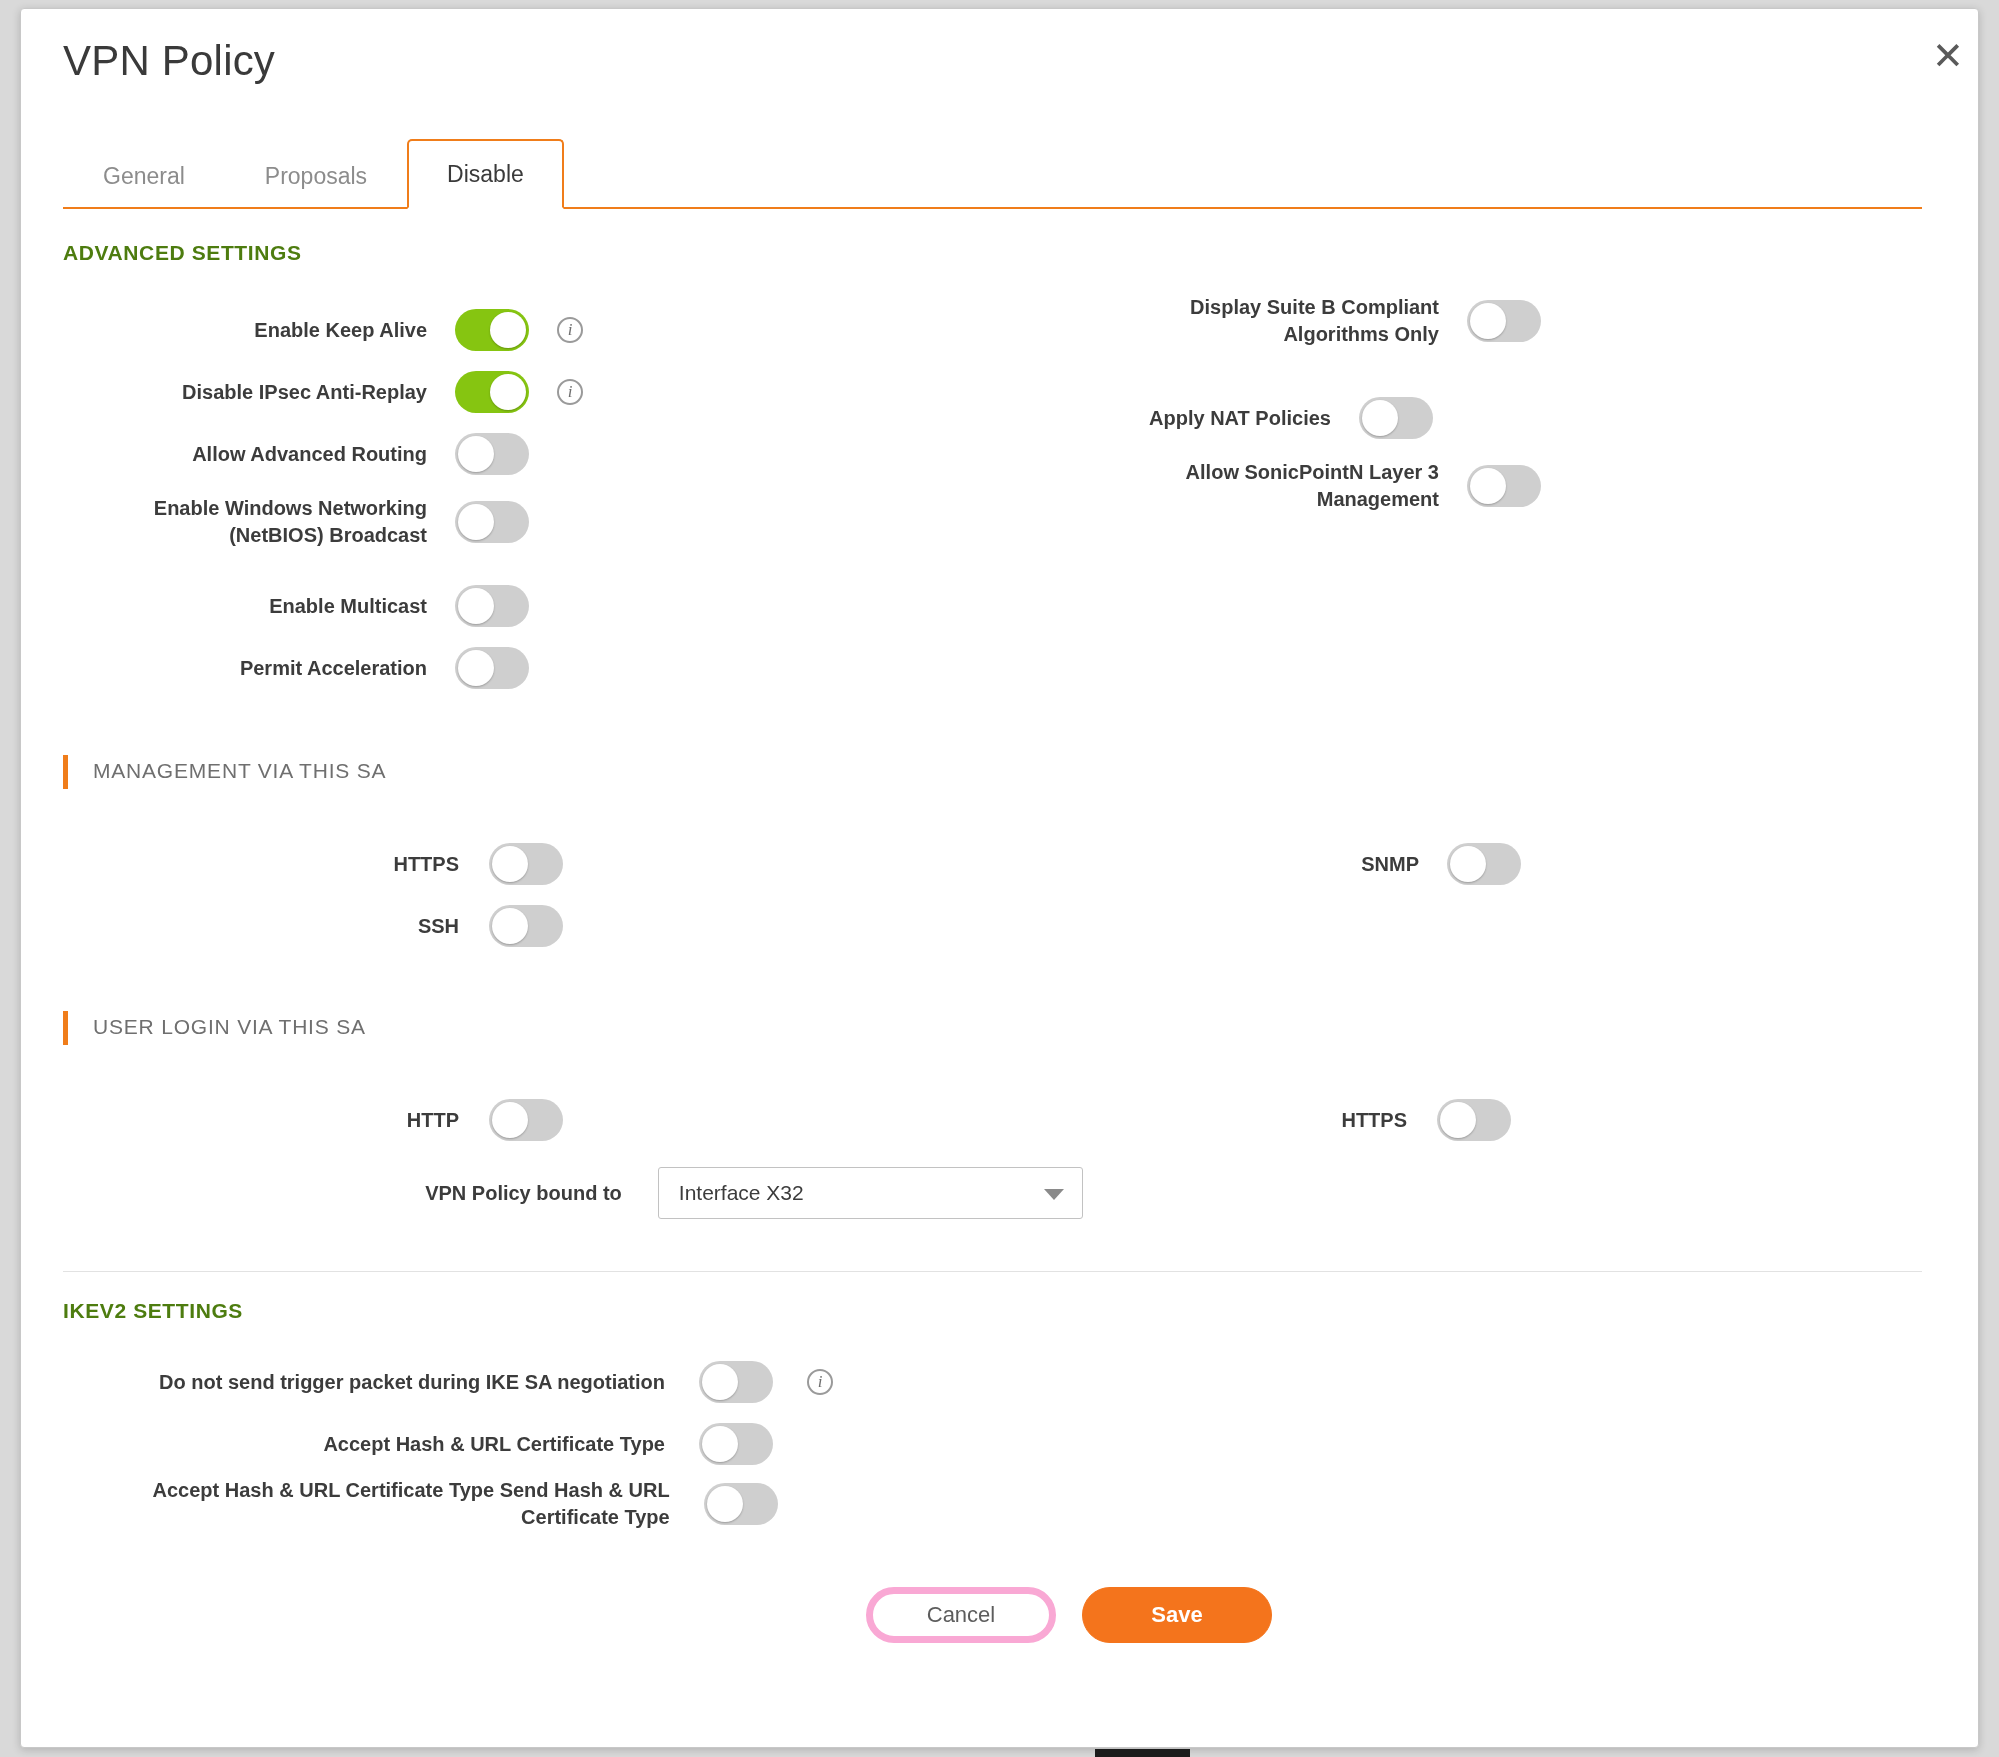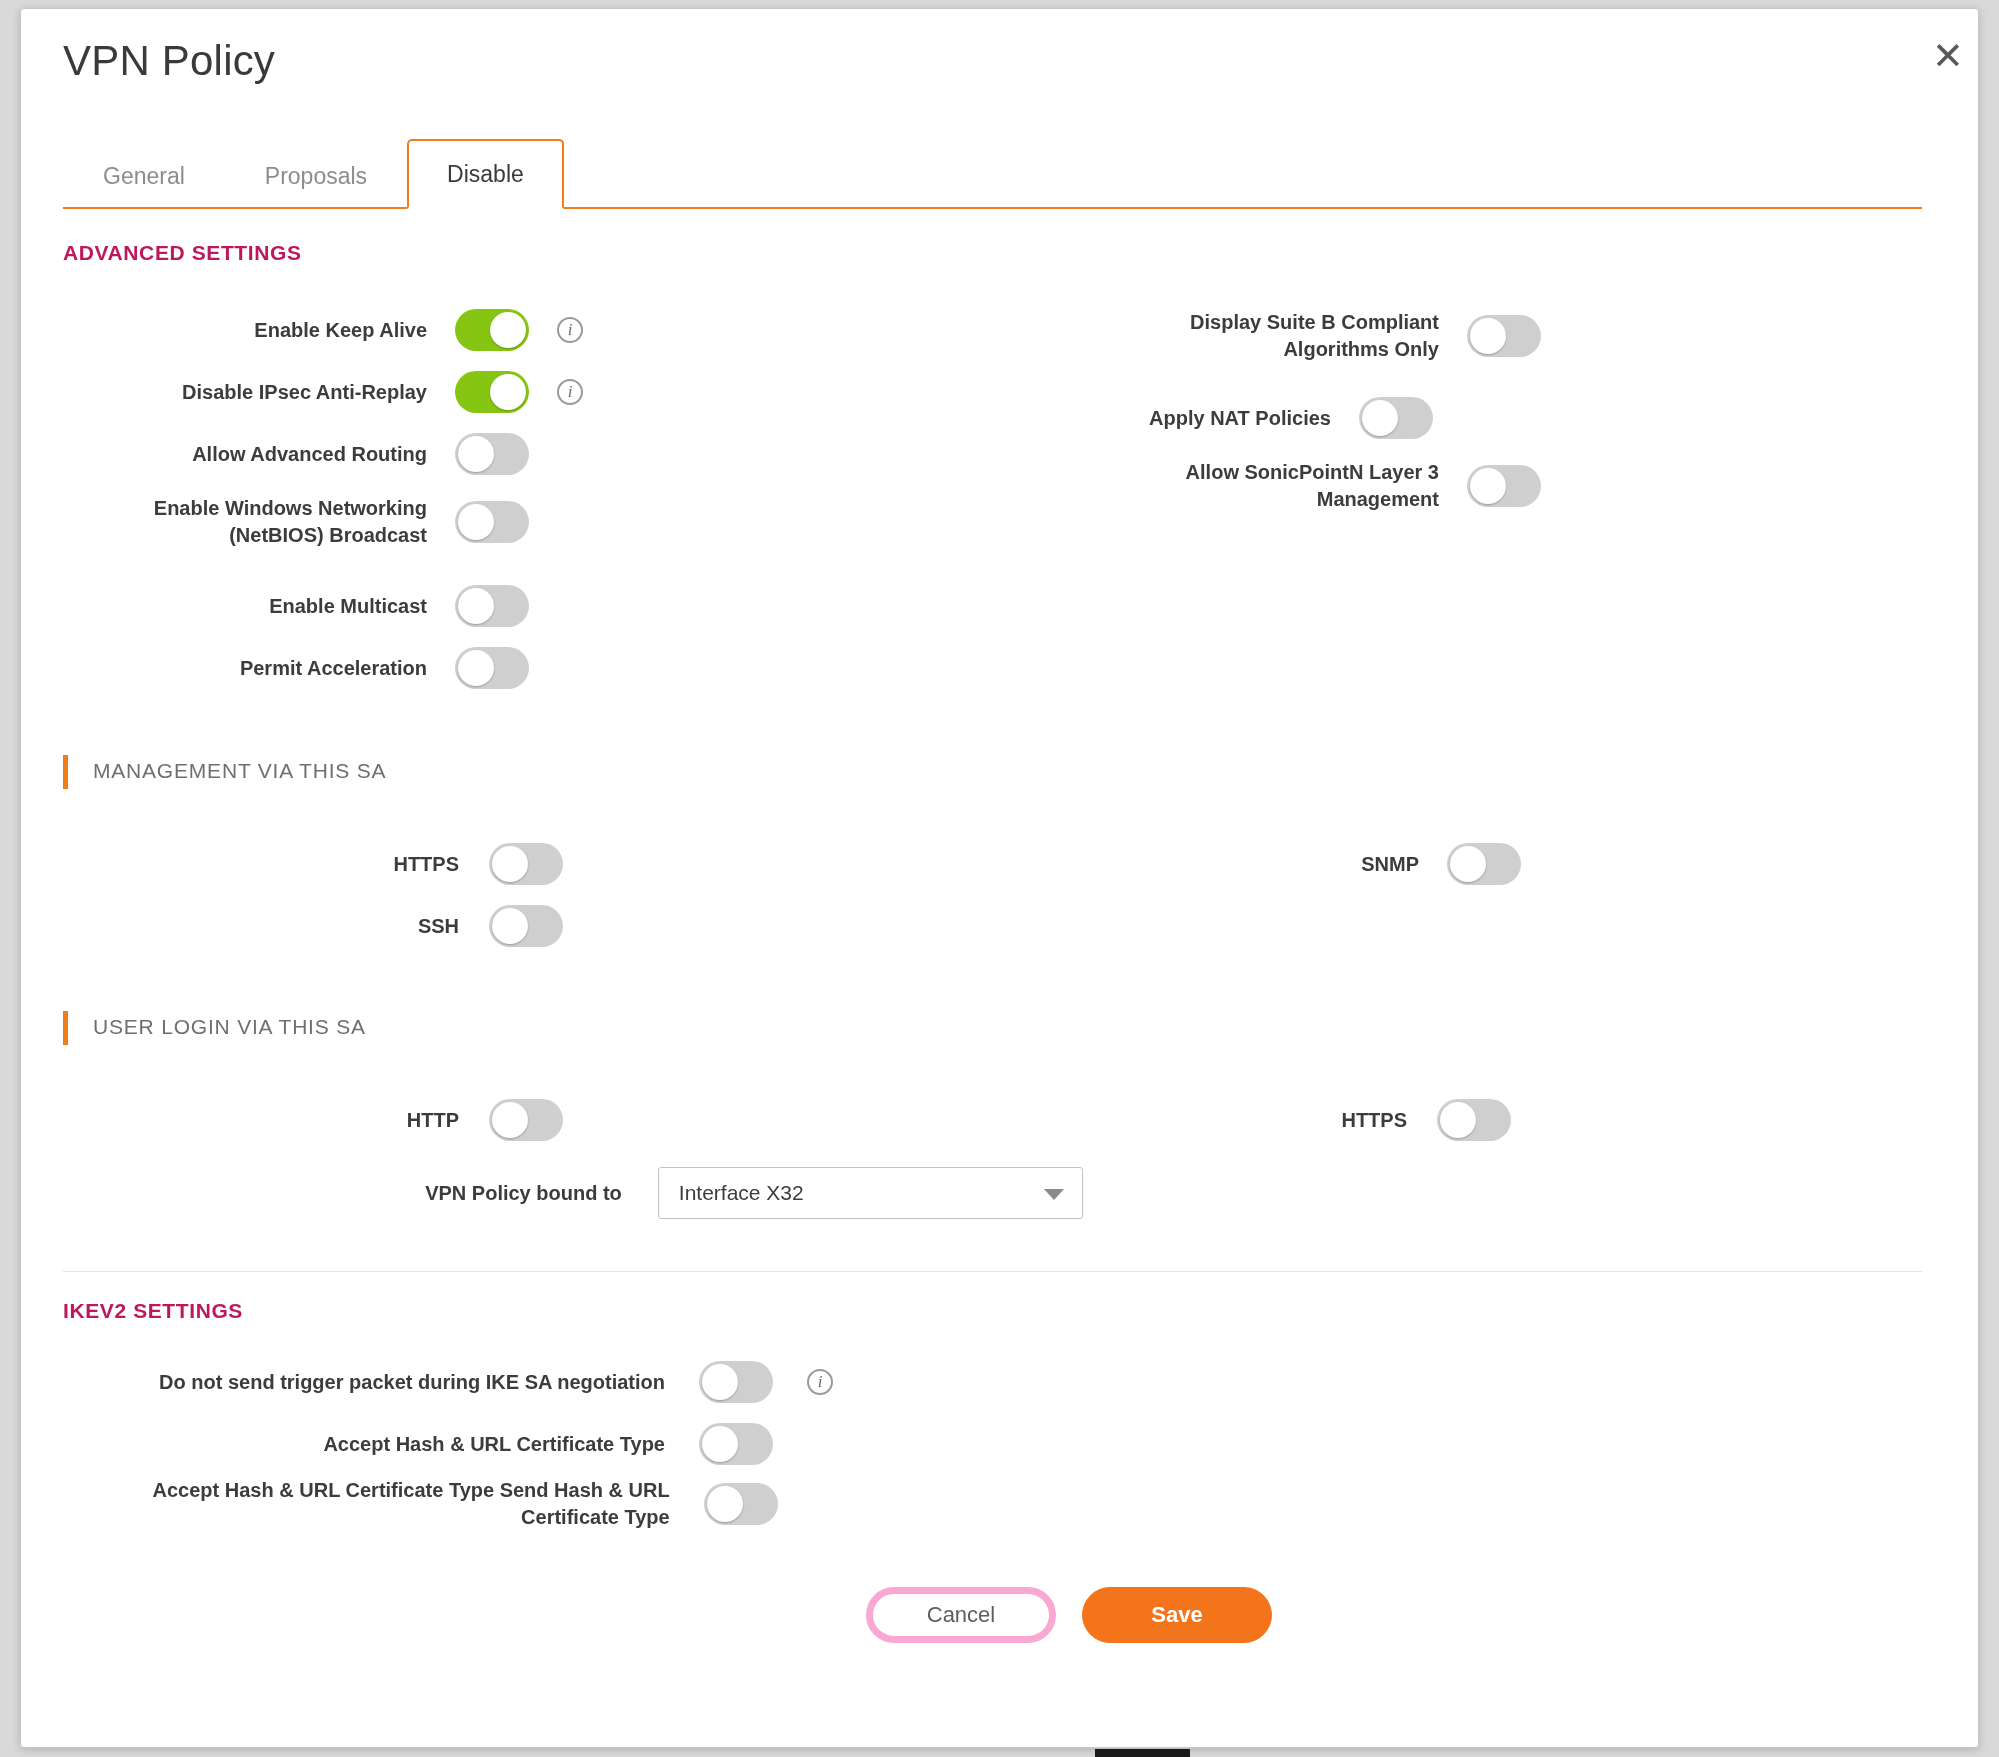--- a/index.html
+++ b/index.html
@@ -72,21 +72,21 @@
     border-top-right-radius: 5px;
     margin-bottom: -2px;
     height: 70px;
   }
 
   
   .section-head {
     position: absolute;
     font-size: 21px;
     font-weight: bold;
-    color: #be185d;
+    color: #4d7c0f;
     letter-spacing: 0.6px;
   }
   .sub-head {
     position: absolute;
     font-size: 21px;
     color: #6f6f6f;
     letter-spacing: 0.8px;
     padding-left: 30px;
   }
   .sub-head:before {
@@ -259,21 +259,21 @@
   </div>
 
   <div class="row" style="left:42px; top:638px; width:520px; justify-content:flex-end; gap:28px;">
     <div class="row-label">Permit Acceleration</div>
     <div class="toggle">
         <div class="knob"></div>
       </div>
     <div style="width:26px;"></div>
   </div>
 
-  <div class="row" style="left:1020px; top:300px; width:500px; justify-content:flex-end; gap:28px;">
+  <div class="row" style="left:1020px; top:285px; width:500px; justify-content:flex-end; gap:28px;">
     <div class="row-label" style="width:340px;">Display Suite B Compliant Algorithms Only</div>
     <div class="toggle">
         <div class="knob"></div>
       </div>
   </div>
 
   <div class="row" style="left:1020px; top:388px; width:500px; justify-content:center; gap:28px;">
     <div class="row-label">Apply NAT Policies</div>
     <div class="toggle">
         <div class="knob"></div>

